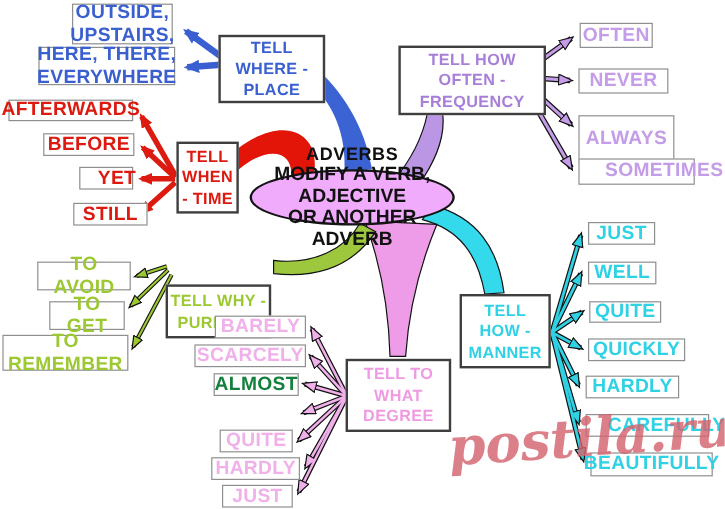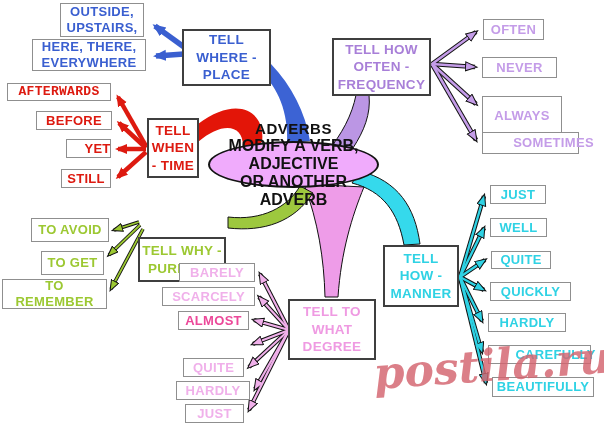--- a/index.html
+++ b/index.html
@@ -4,21 +4,21 @@
 <style>
   html,body { margin:0; padding:0; background:#fff; }
   .stage {
     position:relative; width:604px; height:424px; background:#ffffff;
     overflow:hidden; font-family:"Liberation Sans", sans-serif;
   }
   svg.layer { position:absolute; left:0; top:0; z-index:1; }
   .box {
     position:absolute; box-sizing:border-box; background:#fff;
     border:1px solid #8f8f8f; display:flex; align-items:center; justify-content:center;
-    text-align:center; font-weight:bold; font-size:13px; line-height:1.2;
+    text-align:center; font-weight:bold; font-size:16px; line-height:1.2;
     white-space:pre-line; z-index:2; letter-spacing:.3px;
   }
   .cat { border:2px solid #3f3f3f; font-size:13.5px; line-height:1.3; }
   .ellipse {
     position:absolute; left:208px; top:141px; width:171px; height:47px;
     box-sizing:border-box; background:#f0abfc; border:2px solid #141414; border-radius:50%;
     display:flex; flex-direction:column; align-items:center; justify-content:center;
     z-index:3; color:#111;
   }
   .ellipse-title { font-size:15px; font-weight:bold; letter-spacing:.5px; }
@@ -138,55 +138,55 @@
       <line x1="143" y1="229" x2="111" y2="289" marker-end="url(#mh-purpose)"></line>
     </g>
   </svg>
 
   <div class="box cat" style="left: 182px; top: 29px; width: 89px; height: 57px; color: rgb(58, 95, 208);">TELL
 WHERE -
 PLACE</div>
   <div class="box cat" style="left: 147px; top: 118px; width: 52px; height: 60px; color: rgb(221, 26, 16);">TELL
 WHEN
 - TIME</div>
-  <div class="box cat" style="left: 332px; top: 38px; width: 99px; height: 58px; color: rgb(168, 127, 216);">TELL HOW
+  <div class="box cat" style="left: 332px; top: 38px; width: 123px; height: 58px; color: rgb(168, 127, 216);">TELL HOW
 OFTEN -
 FREQUENCY</div>
   <div class="box cat" style="left: 138px; top: 197px; width: 88px; height: 45px; color: rgb(156, 200, 50); margin-top: 40px;">TELL WHY -
 PURPOSE</div>
   <div class="box cat" style="left: 288px; top: 299px; width: 88px; height: 61px; color: rgb(239, 154, 226);">TELL TO
 WHAT
 DEGREE</div>
   <div class="box cat" style="left: 383px; top: 245px; width: 76px; height: 62px; color: rgb(47, 210, 228);">TELL
 HOW -
 MANNER</div>
 
   <div class="box" style="left: 60px; top: 3px; width: 84px; height: 34px; color: rgb(58, 95, 208);">OUTSIDE,
 UPSTAIRS,</div>
-  <div class="box" style="left: 32px; top: 39px; width: 114px; height: 32px; color: rgb(58, 95, 208); text-align: right;">HERE, THERE,
+  <div class="box" style="left: 32px; top: 39px; width: 114px; height: 32px; color: rgb(58, 95, 208);">HERE, THERE,
 EVERYWHERE</div>
 
-  <div class="box" style="left: 7px; top: 83px; width: 104px; height: 18px; color: rgb(221, 26, 16); font-family: Liberation Mono, monospace;">AFTERWARDS</div>
+  <div class="box" style="left: 7px; top: 83px; width: 104px; height: 18px; color: rgb(221, 26, 16);">AFTERWARDS</div>
   <div class="box" style="left: 36px; top: 111px; width: 76px; height: 19px; color: rgb(221, 26, 16);">BEFORE</div>
   <div class="box" style="left: 66px; top: 139px; width: 45px; height: 19px; color: rgb(221, 26, 16); padding-left: 18px;">YET</div>
-  <div class="box" style="left: 61px; top: 169px; width: 50px; height: 19px; color: rgb(221, 26, 16);">STILL</div>
+  <div class="box" style="left: 61px; top: 169px; width: 62px; height: 19px; color: rgb(221, 26, 16);">STILL</div>
 
   <div class="box" style="left: 483px; top: 19px; width: 61px; height: 21px; color: rgb(196, 156, 232);">OFTEN</div>
   <div class="box" style="left: 482px; top: 57px; width: 75px; height: 21px; color: rgb(196, 156, 232);">NEVER</div>
   <div class="box" style="left: 482px; top: 96px; width: 80px; height: 40px; color: rgb(196, 156, 232);">ALWAYS</div>
   <div class="box" style="left: 482px; top: 132px; width: 97px; height: 22px; color: rgb(196, 156, 232); padding-left: 46px;">SOMETIMES</div>
 
   <div class="box" style="left: 31px; top: 218px; width: 78px; height: 24px; color: rgb(156, 200, 50);">TO AVOID</div>
   <div class="box" style="left: 41px; top: 251px; width: 63px; height: 24px; color: rgb(156, 200, 50);">TO GET</div>
   <div class="box" style="left: 2px; top: 279px; width: 105px; height: 30px; color: rgb(156, 200, 50);">TO
 REMEMBER</div>
 
   <div class="box" style="left: 179px; top: 263px; width: 76px; height: 19px; color: rgb(240, 176, 234);">BARELY</div>
   <div class="box" style="left: 162px; top: 287px; width: 93px; height: 19px; color: rgb(240, 176, 234);">SCARCELY</div>
-  <div class="box" style="left: 178px; top: 311px; width: 71px; height: 19px; color: #ec4899;">ALMOST</div>
+  <div class="box" style="left: 178px; top: 311px; width: 71px; height: 19px; color: #15803d;">ALMOST</div>
   <div class="box" style="left: 183px; top: 358px; width: 61px; height: 19px; color: rgb(240, 176, 234);">QUITE</div>
   <div class="box" style="left: 176px; top: 381px; width: 74px; height: 19px; color: rgb(240, 176, 234);">HARDLY</div>
   <div class="box" style="left: 185px; top: 404px; width: 59px; height: 19px; color: rgb(240, 176, 234);">JUST</div>
 
   <div class="box" style="left: 490px; top: 185px; width: 56px; height: 19px; color: rgb(47, 210, 228);">JUST</div>
   <div class="box" style="left: 490px; top: 218px; width: 57px; height: 19px; color: rgb(47, 210, 228);">WELL</div>
   <div class="box" style="left: 491px; top: 251px; width: 60px; height: 18px; color: rgb(47, 210, 228);">QUITE</div>
   <div class="box" style="left: 490px; top: 282px; width: 81px; height: 19px; color: rgb(47, 210, 228);">QUICKLY</div>
   <div class="box" style="left: 488px; top: 313px; width: 78px; height: 19px; color: rgb(47, 210, 228);">HARDLY</div>
   <div class="box" style="left: 488px; top: 345px; width: 103px; height: 19px; color: rgb(47, 210, 228); padding-left: 32px;">CAREFULLY</div>

